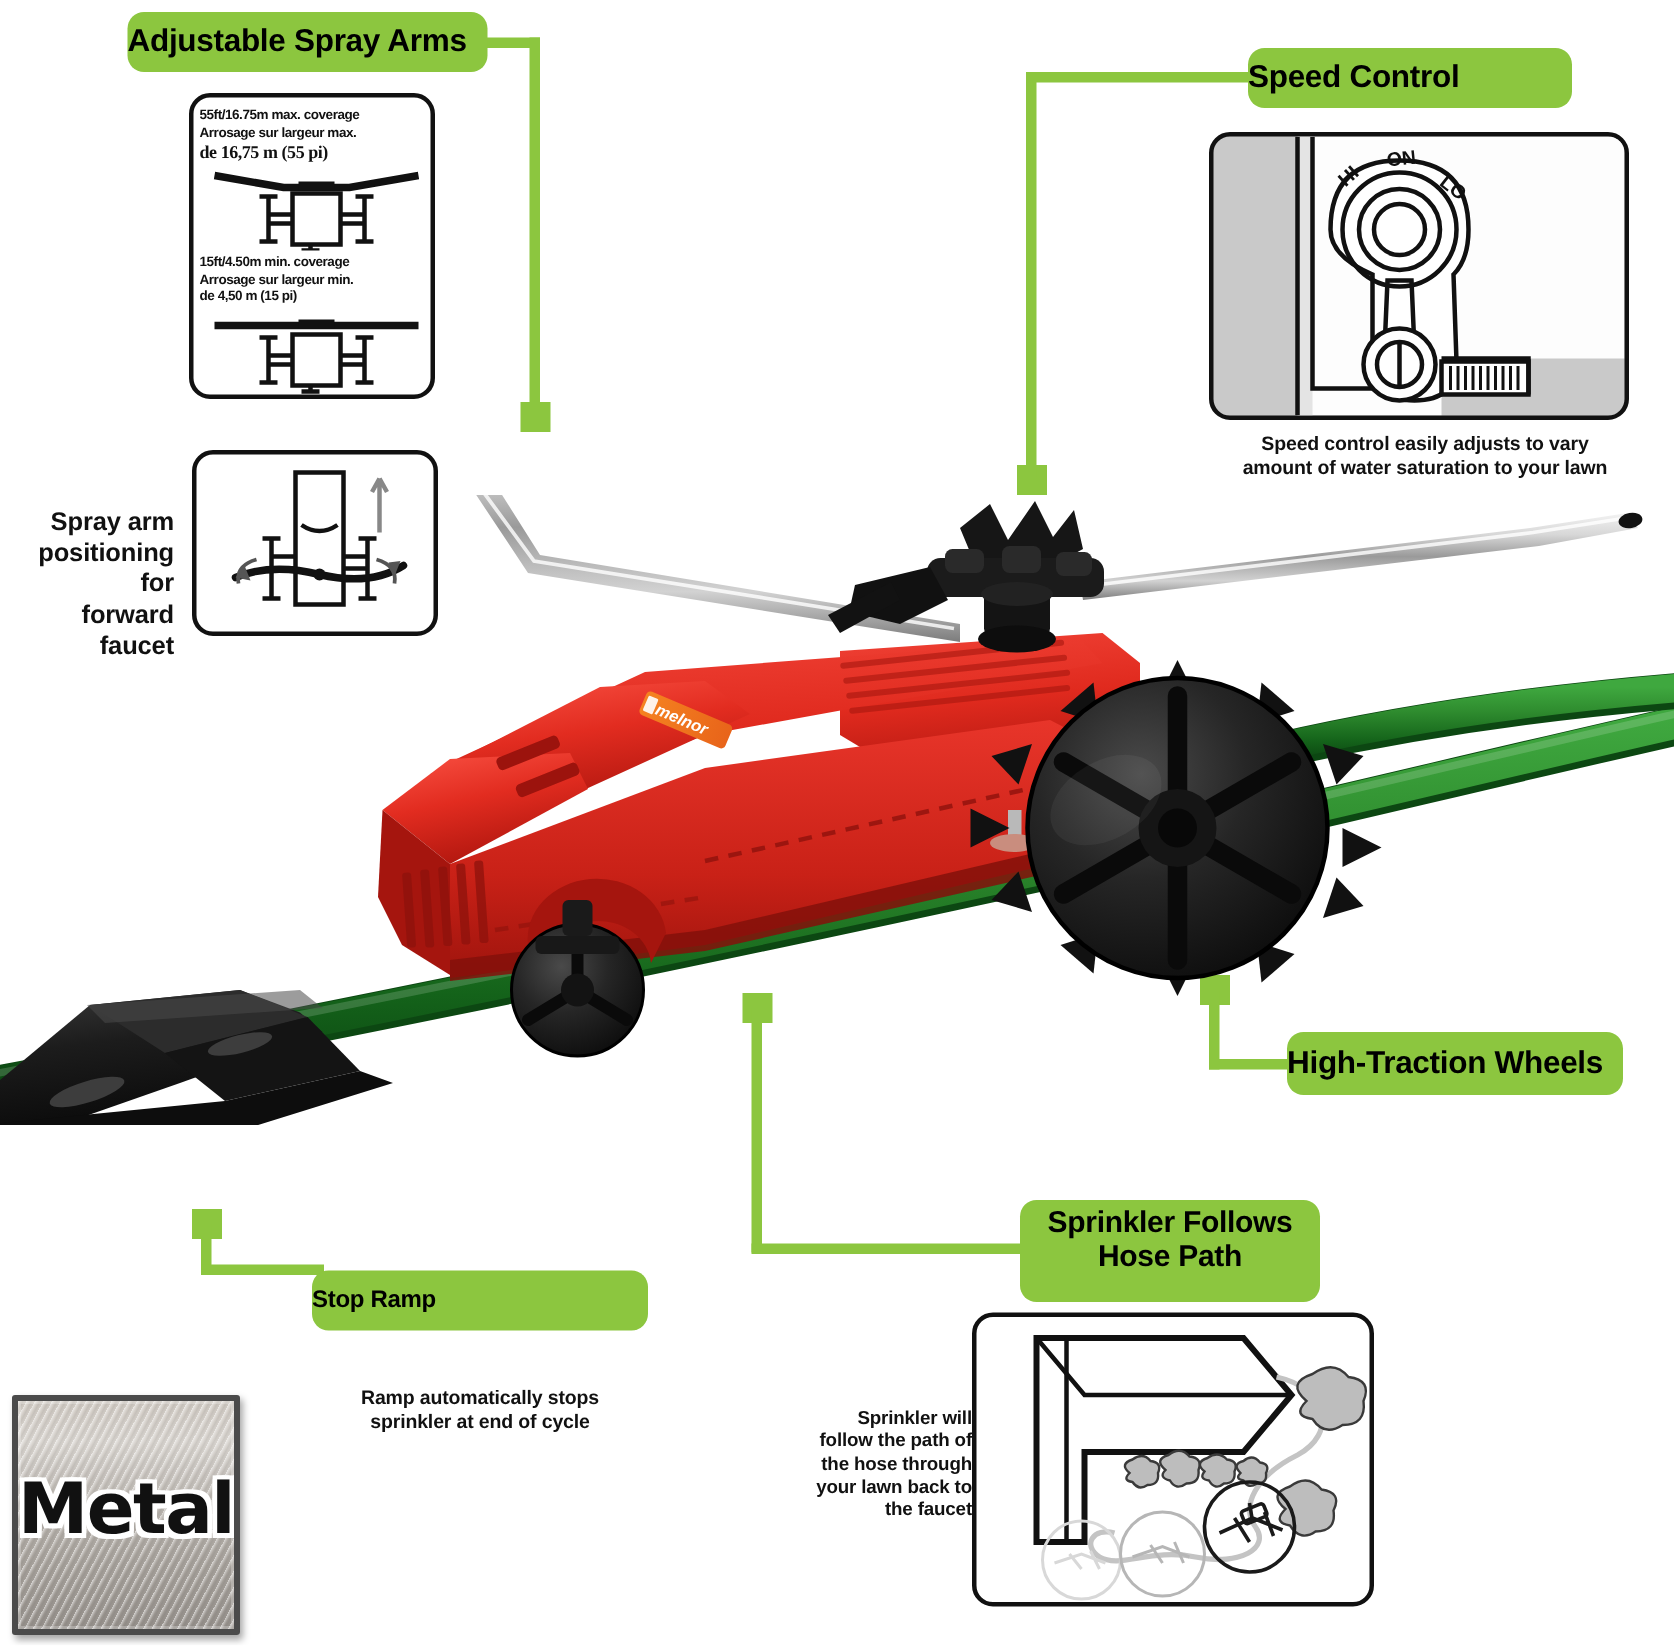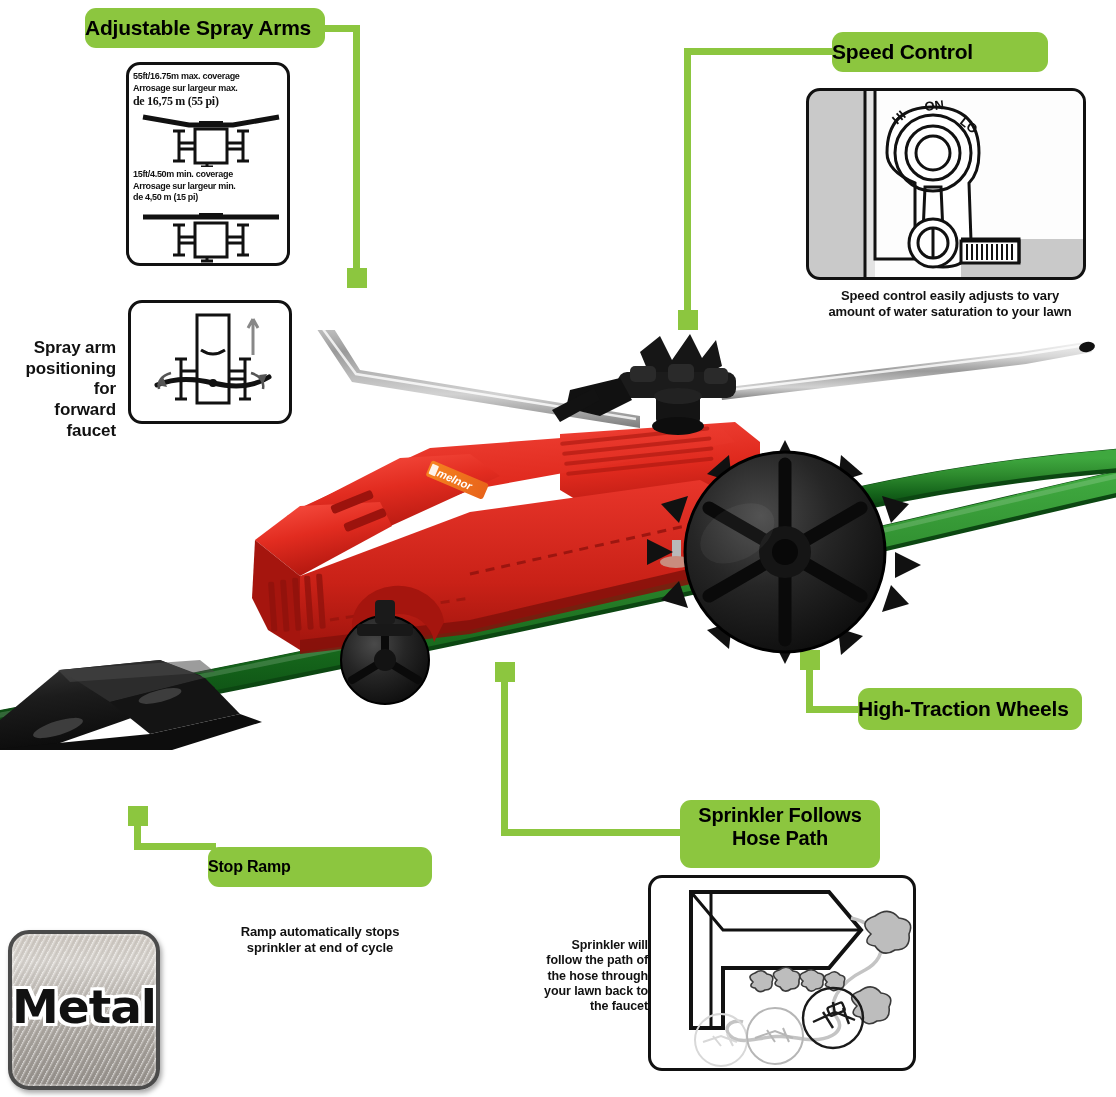--- a/index.html
+++ b/index.html
@@ -63,21 +63,21 @@
     font-weight:700;
     color:#111;
     line-height:1.18;
     letter-spacing:-0.3px;
   }
 
   
   #metal-badge{
     position:absolute;
     left:8px;top:930px;width:152px;height:160px;
-    border-radius:21px;
+    border-radius:2px;
     background:
       repeating-linear-gradient(118deg, rgba(255,255,255,.55) 0px, rgba(255,255,255,0) 2px, rgba(0,0,0,.06) 3px, rgba(255,255,255,0) 5px),
       linear-gradient(180deg,#cfc9c2 0%,#d8d4cf 18%,#b9b4ae 48%,#a7a29c 72%,#97928d 100%);
     border:4px solid #4b4b4b;
     box-shadow:inset 0 0 0 2px rgba(255,255,255,.25), 2px 3px 5px rgba(0,0,0,.35);
     box-sizing:border-box;
     display:flex;align-items:center;justify-content:center;
   }
   #metal-badge .mtext{
     font-family:"DejaVu Sans", sans-serif;

